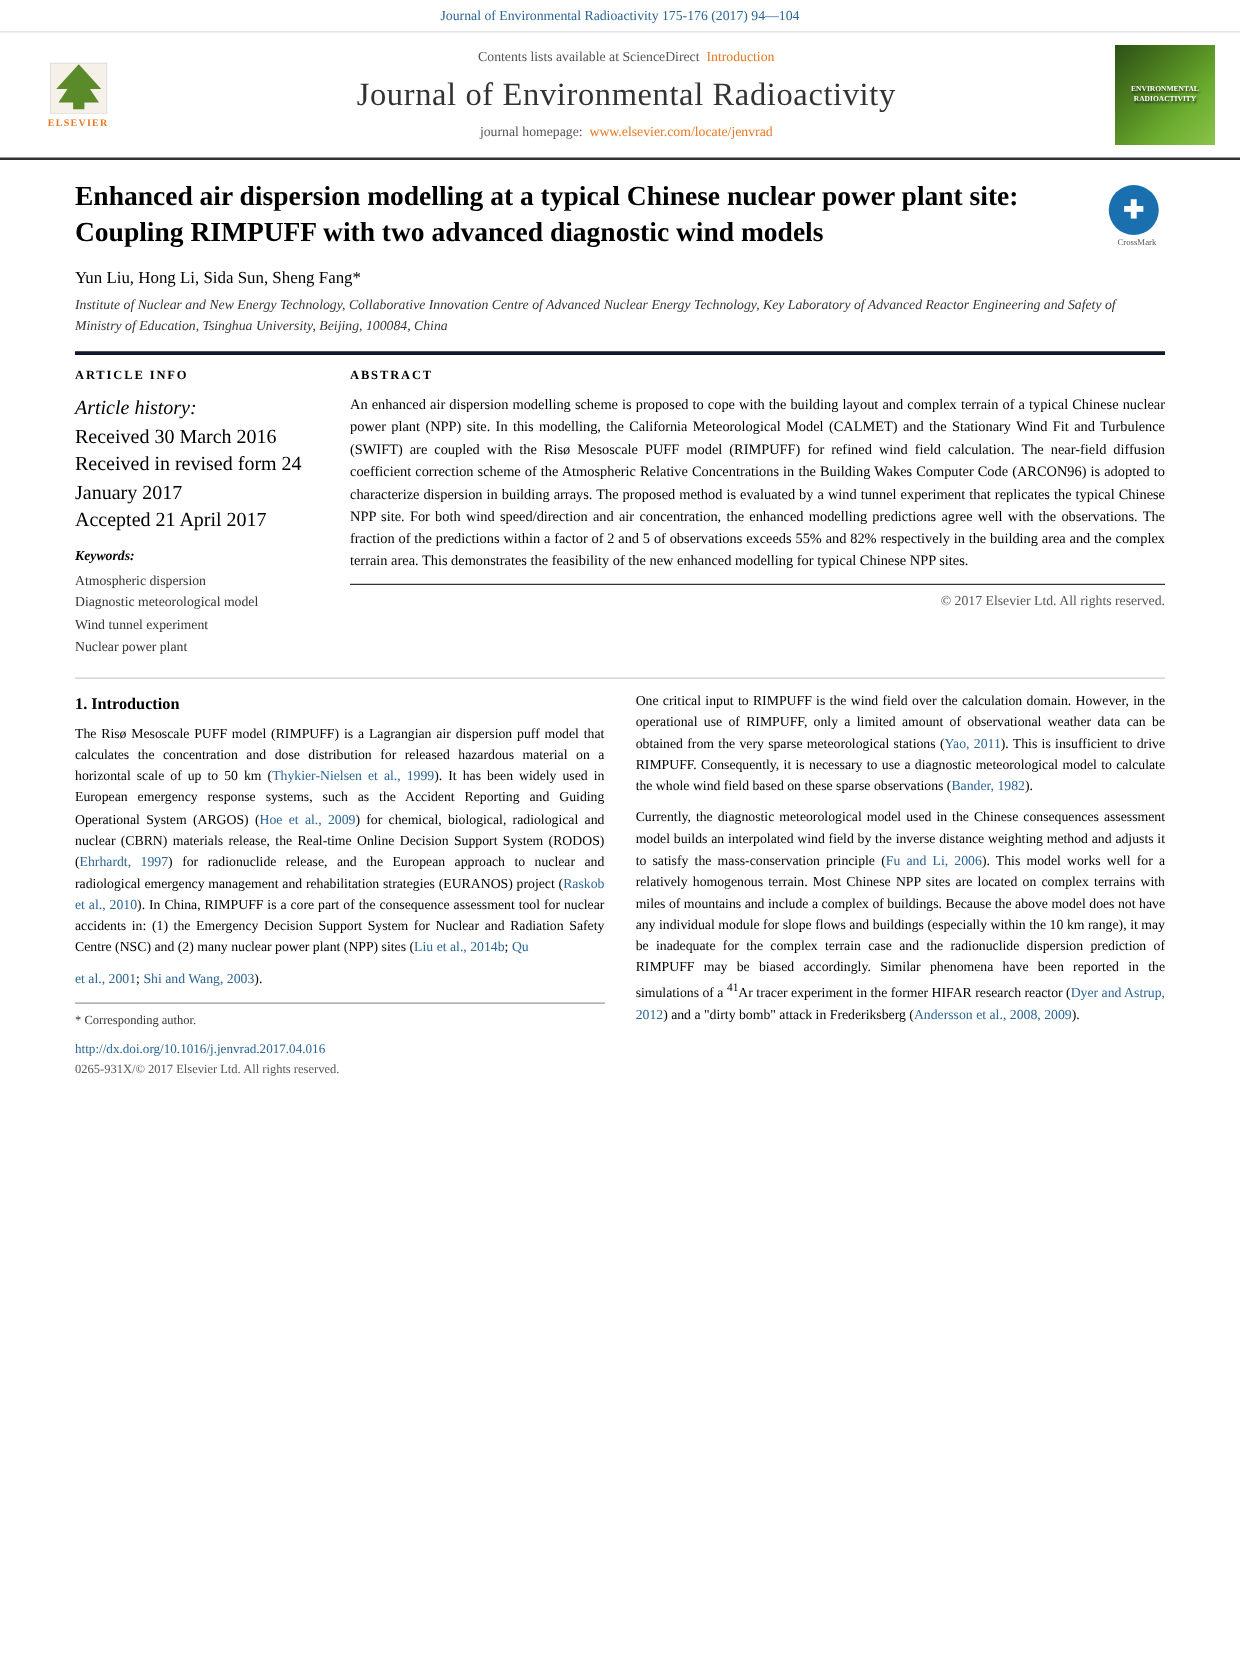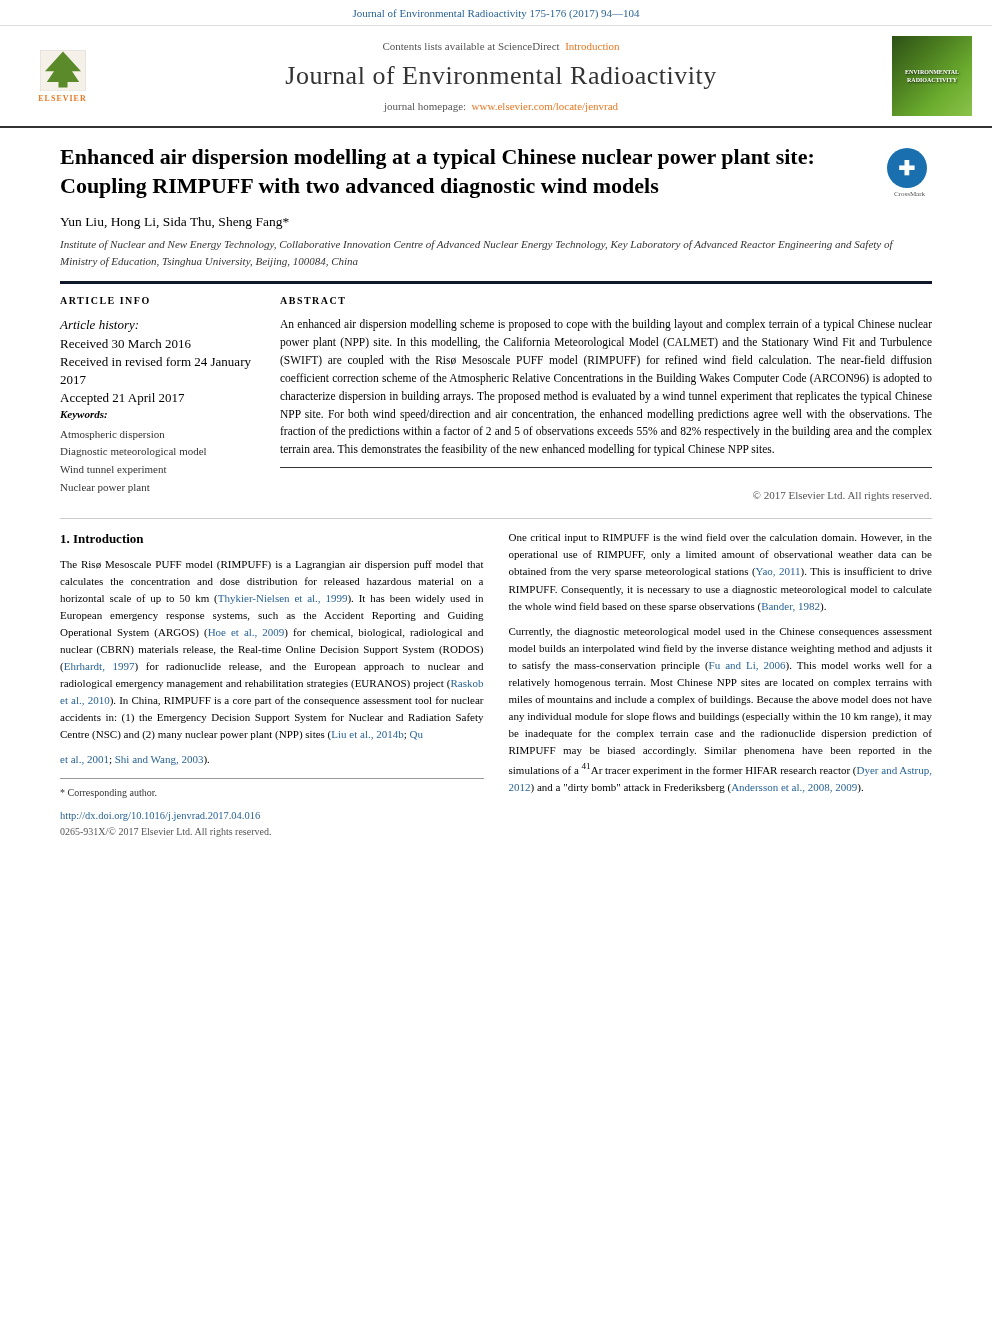--- a/index.html
+++ b/index.html
@@ -156,21 +156,22 @@
       font-size: 11px;
     }
     .article-info-label {
       font-size: 10px;
       letter-spacing: 1.5px;
       font-weight: bold;
       color: #000;
       margin-bottom: 8px;
     }
     .history-section {
-      font-size: 13px;
+      font-size: 16px;
+      margin-bottom: 10px;
     }
     .history-section .field-label {
       font-style: italic;
       color: #000;
     }
     .keywords-section {
       font-size: 11px;
     }
     .keywords-section .field-label {
       font-style: italic;
@@ -197,21 +198,21 @@
       line-height: 1.55;
       text-align: justify;
       color: #000;
     }
     .copyright-line {
       text-align: right;
       font-size: 11px;
       color: #555;
       margin-top: 8px;
       border-top: 1px solid #333;
-      padding-top: 20px;
+      padding-top: 6px;
     }
     .body-content {
       display: flex;
       gap: 25px;
       margin-top: 10px;
     }
     .left-col {
       flex: 1;
       font-size: 11px;
       line-height: 1.55;
@@ -306,21 +307,21 @@
 
   <div class="article-title-section">
     <div class="article-title">Enhanced air dispersion modelling at a typical Chinese nuclear power plant site: Coupling RIMPUFF with two advanced diagnostic wind models</div>
     <div class="crossmark">
       <div class="crossmark-circle">✚</div>
       <div style="font-size:7px;text-align:center;color:#555;margin-top:2px;">CrossMark</div>
     </div>
   </div>
 
   <div class="authors">
-    <span>Yun Liu, Hong Li, Sida Thu, Sheng Fang*</span>
+    <span>Yun Liu, Hong Li, Sida Sun, Sheng Fang*</span>
   </div>
 
   <div class="affiliation">Institute of Nuclear and New Energy Technology, Collaborative Innovation Centre of Advanced Nuclear Energy Technology, Key Laboratory of Advanced Reactor Engineering and Safety of Ministry of Education, Tsinghua University, Beijing, 100084, China</div>
 
   <div class="two-col">
 
     <div class="article-info">
       <div class="article-info-label">ARTICLE INFO</div>
       <div class="history-section">
         <div class="field-label">Article history:</div>

